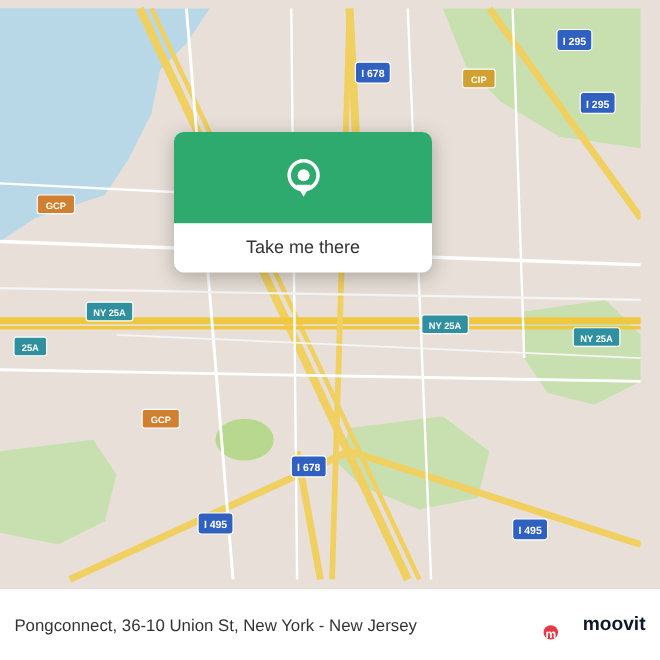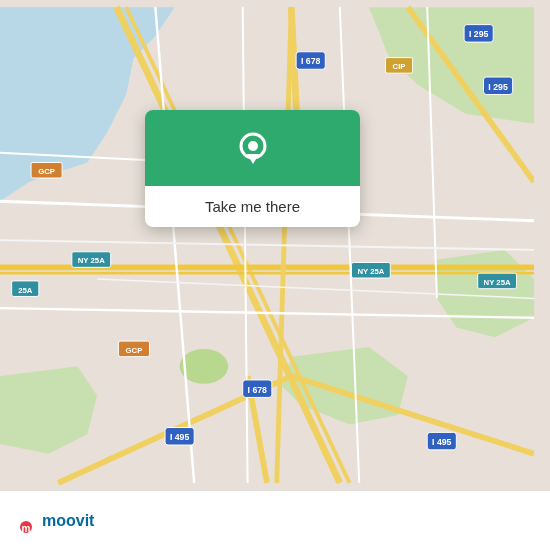--- a/index.html
+++ b/index.html
@@ -194,20 +194,21 @@
         <circle cx="22" cy="18" r="12" fill="none" stroke="#ffffff" stroke-width="3"></circle>
         <circle cx="22" cy="18" r="5" fill="#ffffff"></circle>
         <polygon points="22,36 16,26 28,26" fill="#ffffff"></polygon>
       </svg>
     </div>
     <div id="card-label">Take me there</div>
   </div>
 </div>
 
 <div id="bottom-bar">
+  <div id="location-text">Pongconnect, 36-10 Union St, New York - New Jersey</div>
   <div id="moovit-logo">
     <svg width="28" height="28" viewBox="0 0 28 28">
       <circle cx="14" cy="20" r="6" fill="#e63946"></circle>
       <text x="14" y="25" text-anchor="middle" font-size="10" font-weight="bold" fill="#fff">m</text>
     </svg>
-    <span style="color:#0369a1; font-size:16px; font-weight:bold; margin-left:2px;">moovit</span>
+    <span style="color:#0f172a; font-size:16px; font-weight:bold; margin-left:13px;">moovit</span>
   </div>
 </div>
 
 </body></html>

